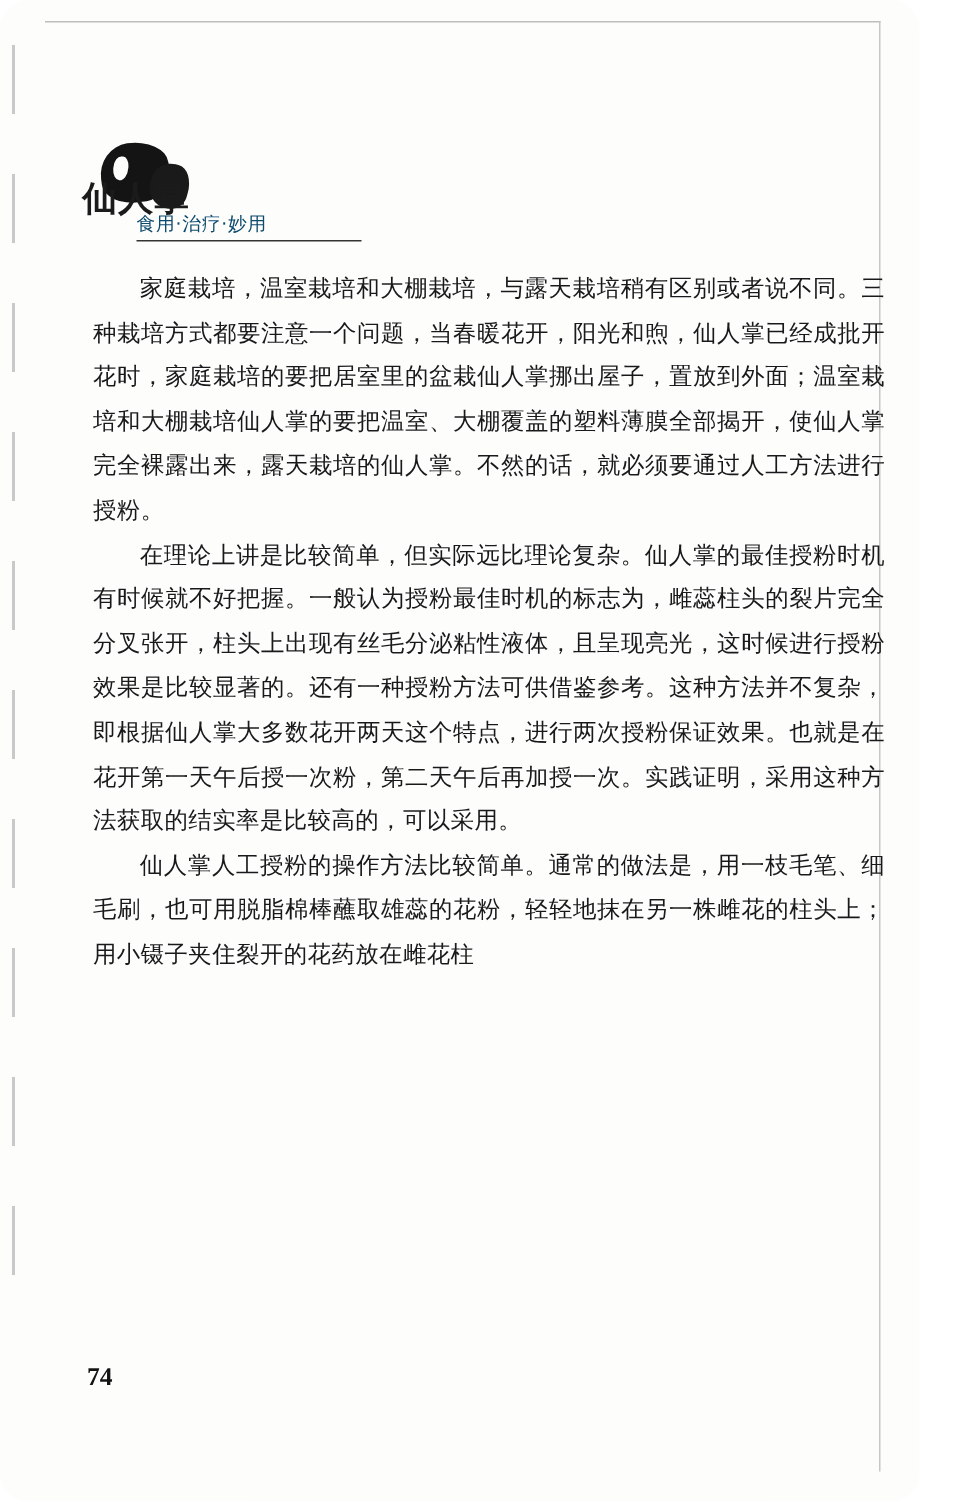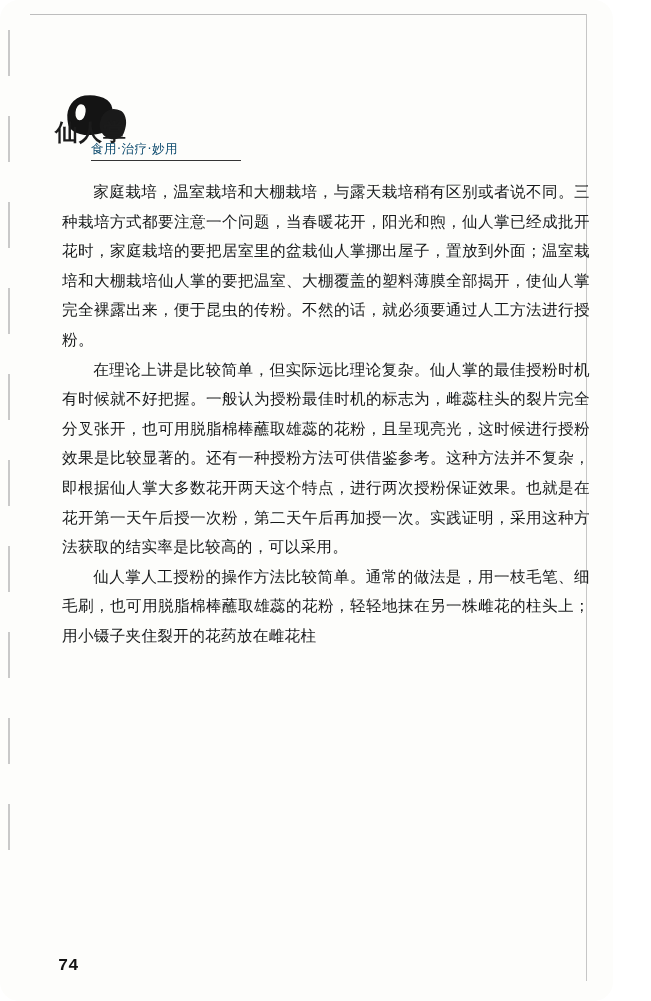--- a/index.html
+++ b/index.html
@@ -136,25 +136,24 @@
     margin: 0 0 0 0;
   }
   .body-text p.indent {
     text-indent: 2em;
   }
 
   .page-number {
     position: absolute;
     left: 58px;
     top: 908px;
-    font-family: Liberation Mono, monospace;
+    font-family: Liberation Serif, serif;
     font-size: 17px;
     color: #131313;
     font-weight: bold;
-    margin-top: 48px;
   }
 </style>
 </head>
 <body>
 
 <div class="page">
 
   <div class="edge-rule-top"></div>
   <div class="edge-rule-right"></div>
 
@@ -173,20 +172,20 @@
 
   <div class="logo-block">
     <div class="logo-blob"></div>
     <div class="logo-blob2"></div>
     <div class="logo-title">仙人掌</div>
     <div class="logo-sub">食用·治疗·妙用</div>
     <div class="logo-underline"></div>
   </div>
 
   <div class="body-text">
-    <p class="indent">家庭栽培，温室栽培和大棚栽培，与露天栽培稍有区别或者说不同。三种栽培方式都要注意一个问题，当春暖花开，阳光和煦，仙人掌已经成批开花时，家庭栽培的要把居室里的盆栽仙人掌挪出屋子，置放到外面；温室栽培和大棚栽培仙人掌的要把温室、大棚覆盖的塑料薄膜全部揭开，使仙人掌完全裸露出来，便于昆虫的传粉。不然的话，就必须要通过人工方法进行授粉。</p>
-    <p class="indent">在理论上讲是比较简单，但实际远比理论复杂。仙人掌的最佳授粉时机有时候就不好把握。一般认为授粉最佳时机的标志为，雌蕊柱头的裂片完全分叉张开，也可用脱脂棉棒蘸取雄蕊的花粉，且呈现亮光，这时候进行授粉效果是比较显著的。还有一种授粉方法可供借鉴参考。这种方法并不复杂，即根据仙人掌大多数花开两天这个特点，进行两次授粉保证效果。也就是在花开第一天午后授一次粉，第二天午后再加授一次。实践证明，采用这种方法获取的结实率是比较高的，可以采用。</p>
+    <p class="indent">家庭栽培，温室栽培和大棚栽培，与露天栽培稍有区别或者说不同。三种栽培方式都要注意一个问题，当春暖花开，阳光和煦，仙人掌已经成批开花时，家庭栽培的要把居室里的盆栽仙人掌挪出屋子，置放到外面；温室栽培和大棚栽培仙人掌的要把温室、大棚覆盖的塑料薄膜全部揭开，使仙人掌完全裸露出来，露天栽培的仙人掌。不然的话，就必须要通过人工方法进行授粉。</p>
+    <p class="indent">在理论上讲是比较简单，但实际远比理论复杂。仙人掌的最佳授粉时机有时候就不好把握。一般认为授粉最佳时机的标志为，雌蕊柱头的裂片完全分叉张开，柱头上出现有丝毛分泌粘性液体，且呈现亮光，这时候进行授粉效果是比较显著的。还有一种授粉方法可供借鉴参考。这种方法并不复杂，即根据仙人掌大多数花开两天这个特点，进行两次授粉保证效果。也就是在花开第一天午后授一次粉，第二天午后再加授一次。实践证明，采用这种方法获取的结实率是比较高的，可以采用。</p>
     <p class="indent">仙人掌人工授粉的操作方法比较简单。通常的做法是，用一枝毛笔、细毛刷，也可用脱脂棉棒蘸取雄蕊的花粉，轻轻地抹在另一株雌花的柱头上；用小镊子夹住裂开的花药放在雌花柱</p>
   </div>
 
   <div class="page-number">74</div>
 
 </div>
 
 </body></html>

